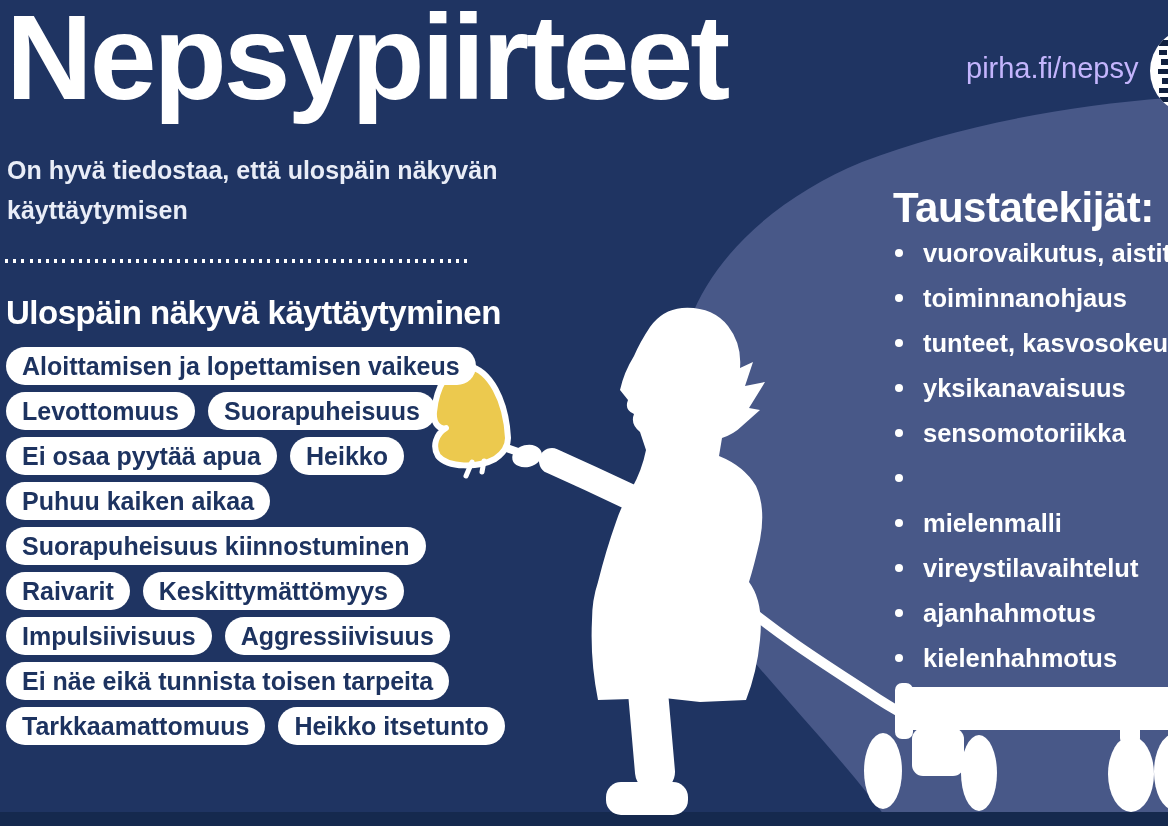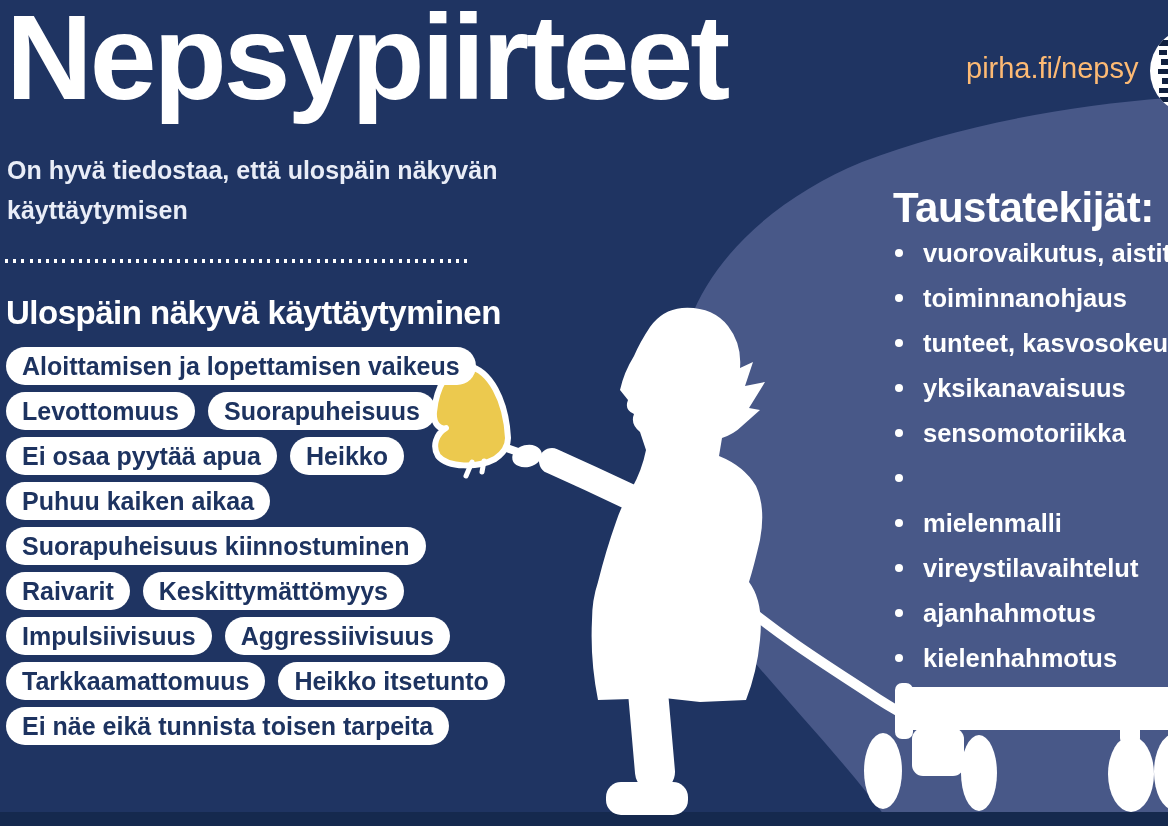--- a/index.html
+++ b/index.html
@@ -9,21 +9,21 @@
     font-family:"Liberation Sans",sans-serif;
   }
   .abs{position:absolute;}
   
   #title{
     left:6px;top:-3px;font-size:120px;line-height:1;font-weight:bold;
     letter-spacing:-3px;color:#ffffff;white-space:nowrap;
   }
   #url-label{
     left:966px;top:52px;width:150px;font-size:29px;font-weight:normal;
-    color:#fdba74;white-space:nowrap;
+    color:#c4b5fd;white-space:nowrap;
   }
   #qr-circle{
     left:1150px;top:28px;width:86px;height:86px;border-radius:50%;
     background:#ffffff;overflow:hidden;
   }
   
   #intro{
     left:7px;top:150px;width:640px;font-size:25px;line-height:40px;
     font-weight:bold;color:#e9edf7;
   }
@@ -183,26 +183,26 @@
       </div>
       <div class="pill-row">
         <span class="pill">Raivarit</span>
         <span class="pill">Keskittymättömyys</span>
       </div>
       <div class="pill-row">
         <span class="pill">Impulsiivisuus</span>
         <span class="pill">Aggressiivisuus</span>
       </div>
       <div class="pill-row">
+        <span class="pill">Ei näe eikä tunnista toisen tarpeita</span>
+      </div>
+      <div class="pill-row">
         <span class="pill">Tarkkaamattomuus</span>
         <span class="pill">Heikko itsetunto</span>
       </div>
-      <div class="pill-row">
-        <span class="pill">Ei näe eikä tunnista toisen tarpeita</span>
-      </div>
     </div>
 
   <div id="factors-heading" class="abs">Taustatekijät:</div>
   <div id="factors-list" class="abs">
       <div class="factor-item">
         <span class="factor-dot"></span>
         <span>vuorovaikutus, aistit</span>
       </div>
       <div class="factor-item">
         <span class="factor-dot"></span>

